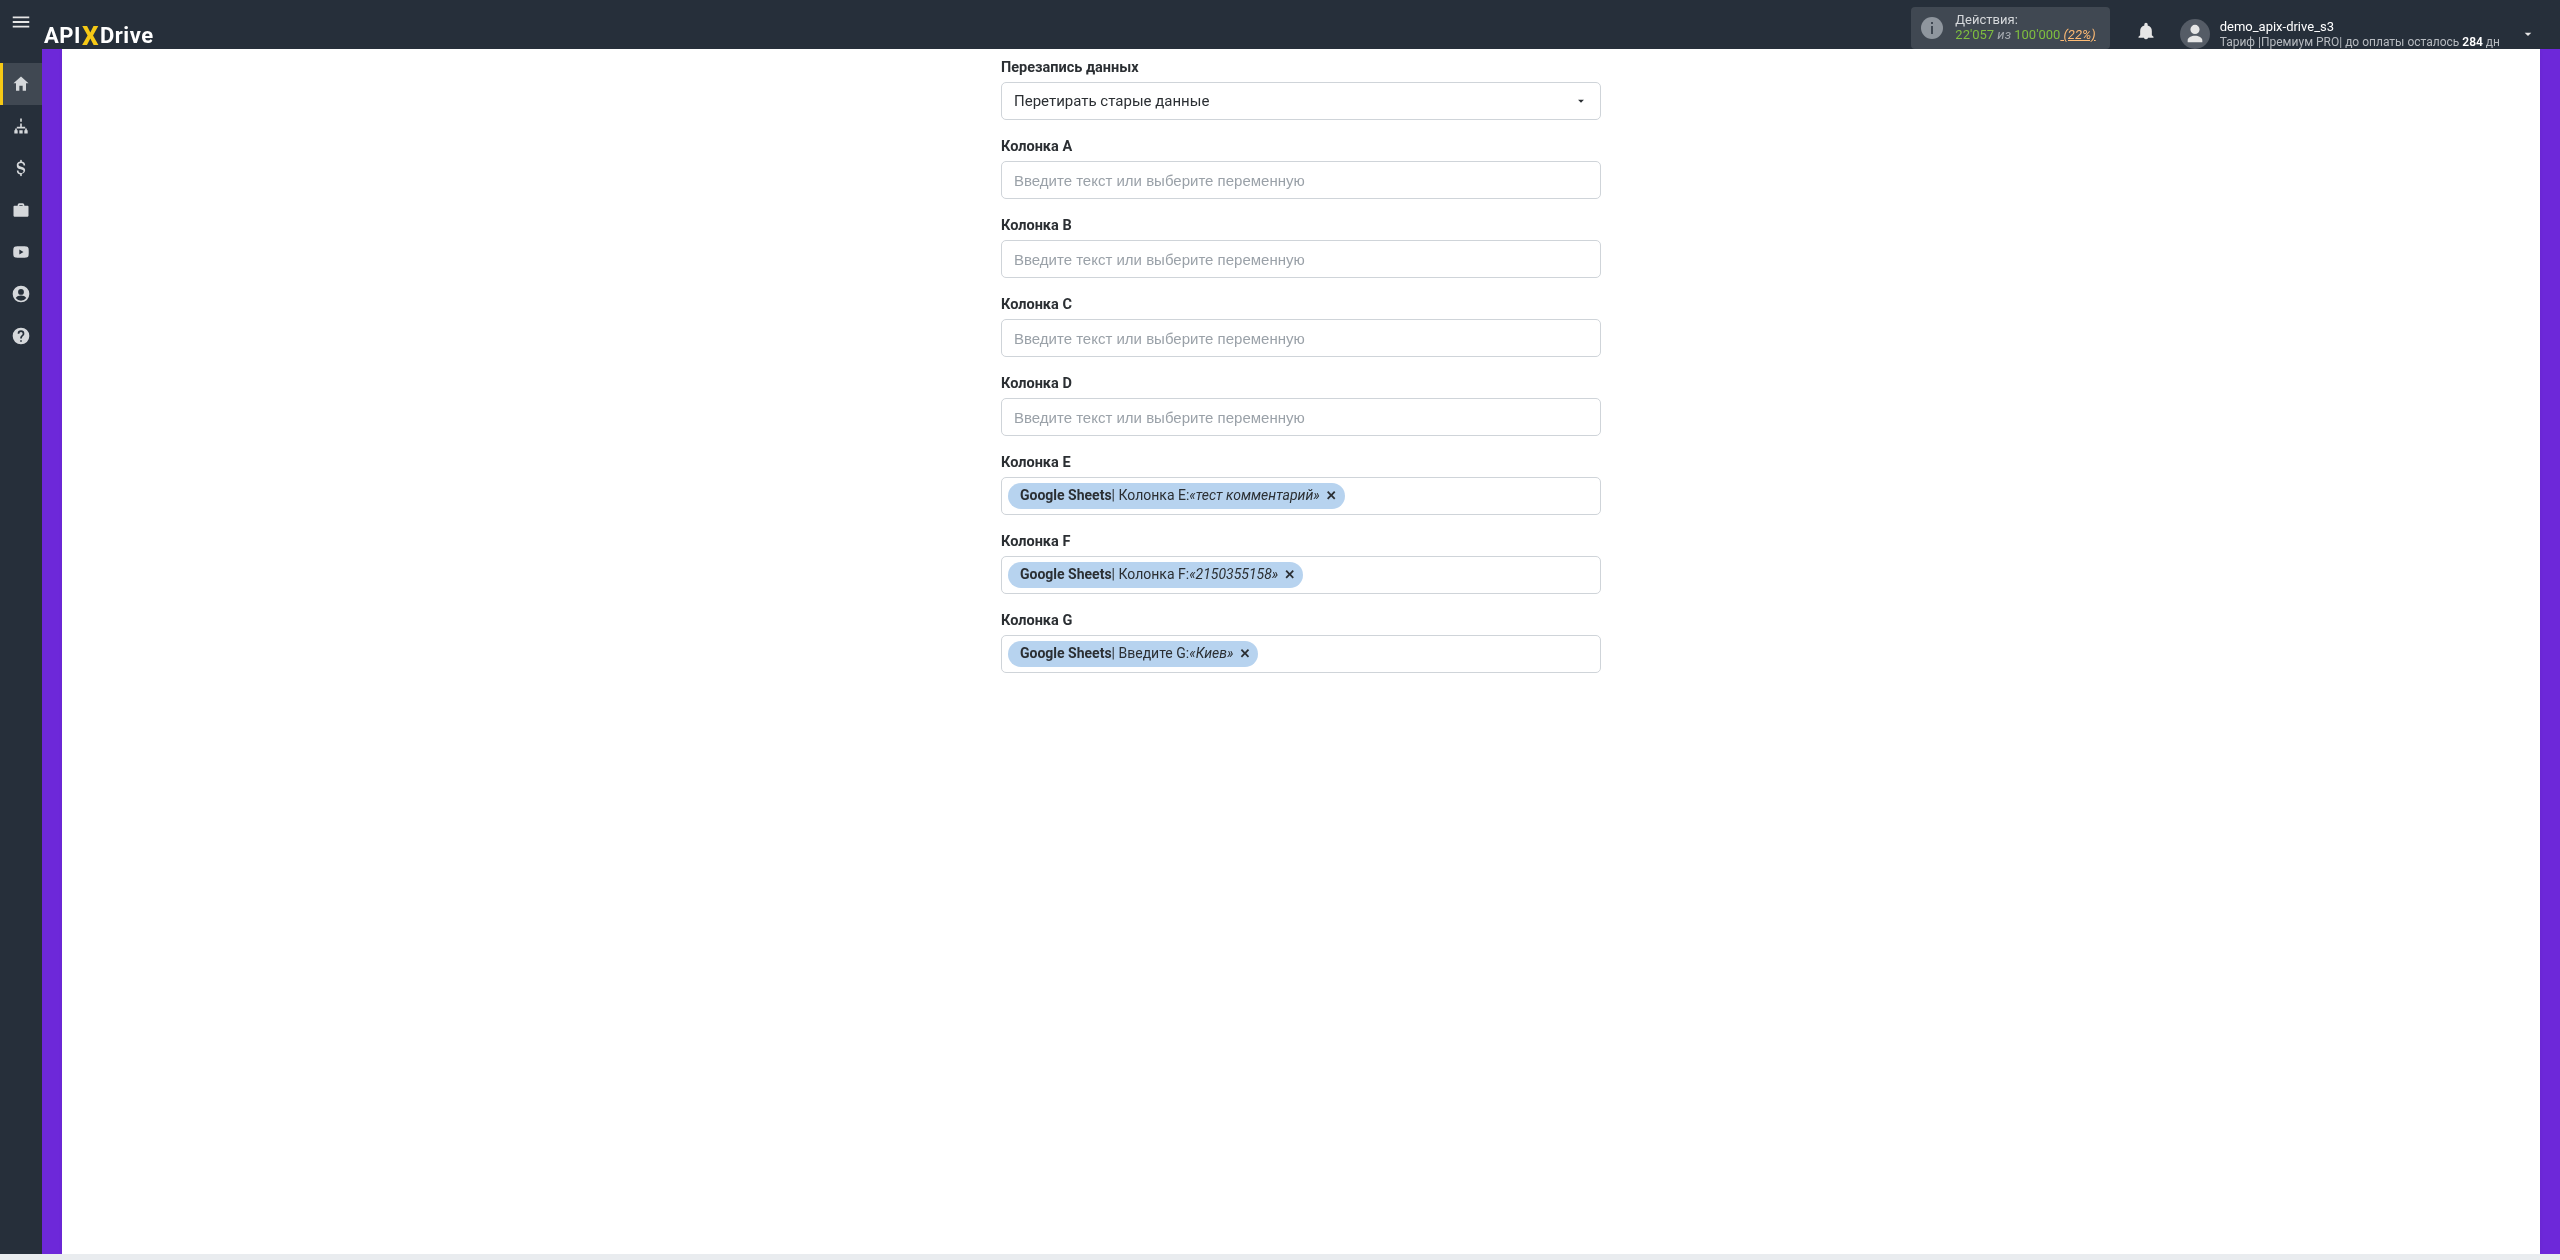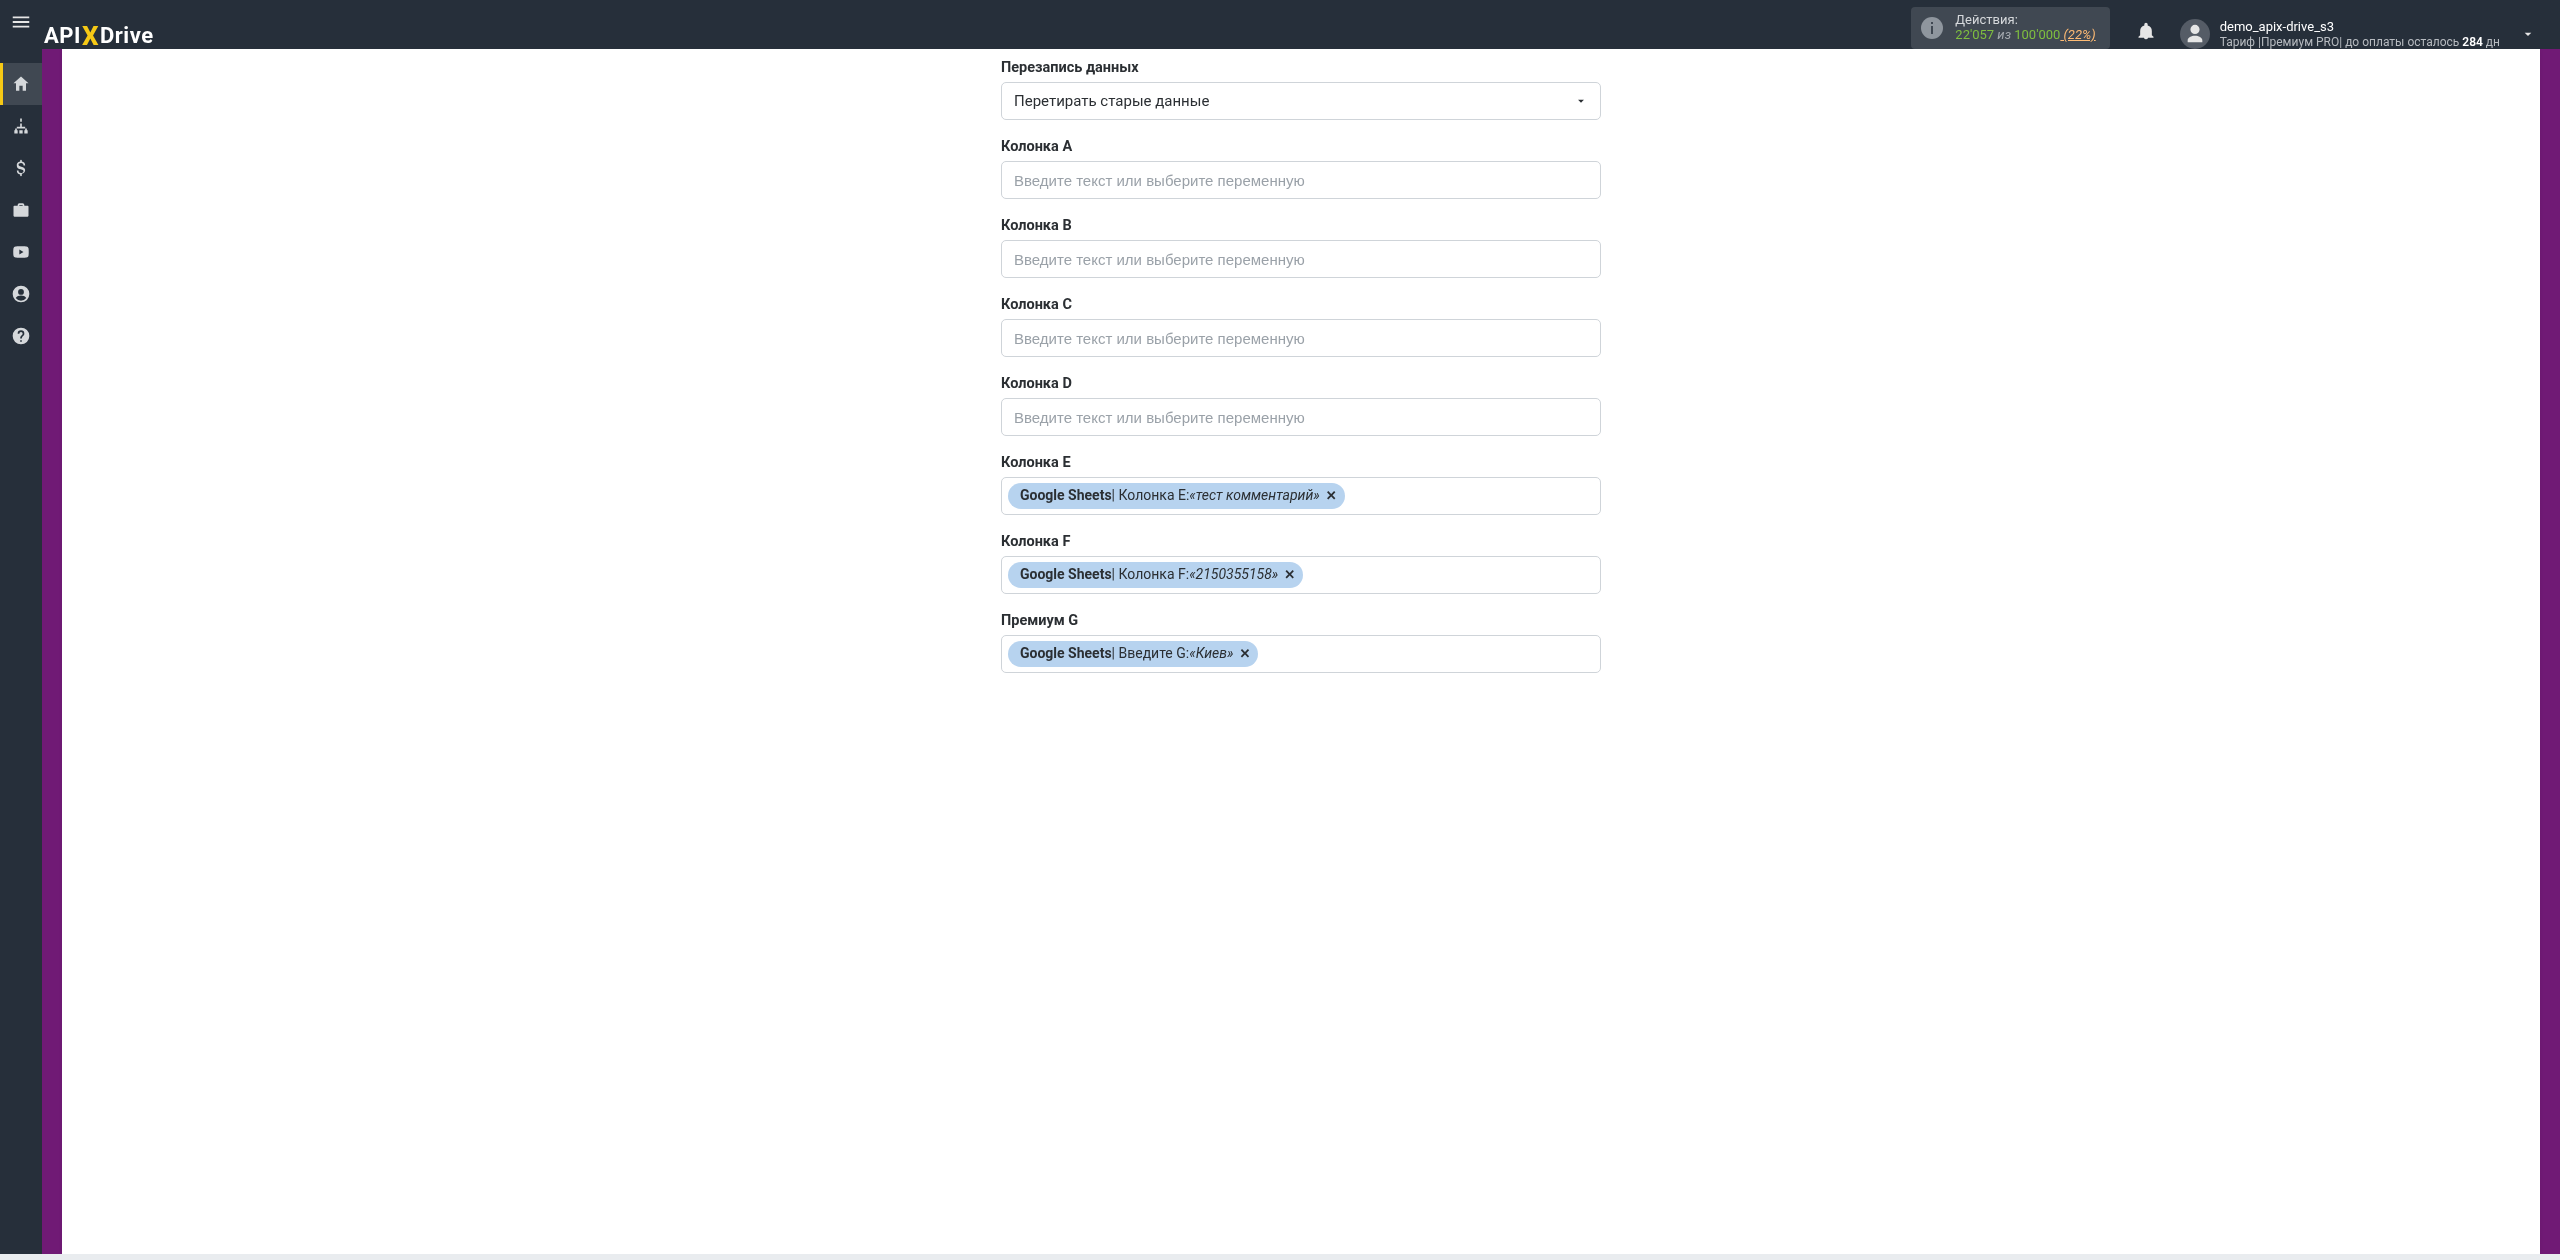--- a/index.html
+++ b/index.html
@@ -115,21 +115,21 @@
   .side-item.active { background:#404852; }
   .side-item.active::before{
     content:""; position:absolute; left:0; top:0; bottom:0; width:3px; background:#f6c915;
   }
   .side-item svg { width:20px; height:20px; fill:#d5d8db; }
 
   .content-area {
     flex:1;
     overflow:hidden;
     padding: 0 20px;
-    background:#701a75;
+    background:#6d28d9;
   }
   .card {
     background:#fff;
     height:100%;
     border-radius:0;
     box-shadow: 0 0 4px rgba(0,0,0,0.05);
     overflow-y:auto;
     padding-bottom: 40px;
   }
   .card-inner {
@@ -355,21 +355,21 @@
             <span class="token">
               <span class="src">Google Sheets</span>
                 <span class="mid"> | Колонка F: </span>
                 <span class="val">«2150355158»</span>
               <span class="x">✕</span>
             </span>
           </div>
         </div>
 
         <div class="field-group">
-          <span class="field-label">Премиум G</span>
+          <span class="field-label">Колонка G</span>
           <div class="token-box">
             <span class="token">
               <span class="src">Google Sheets</span>
                 <span class="mid"> | Введите G: </span>
                 <span class="val">«Киев»</span>
               <span class="x">✕</span>
             </span>
           </div>
         </div>
 

